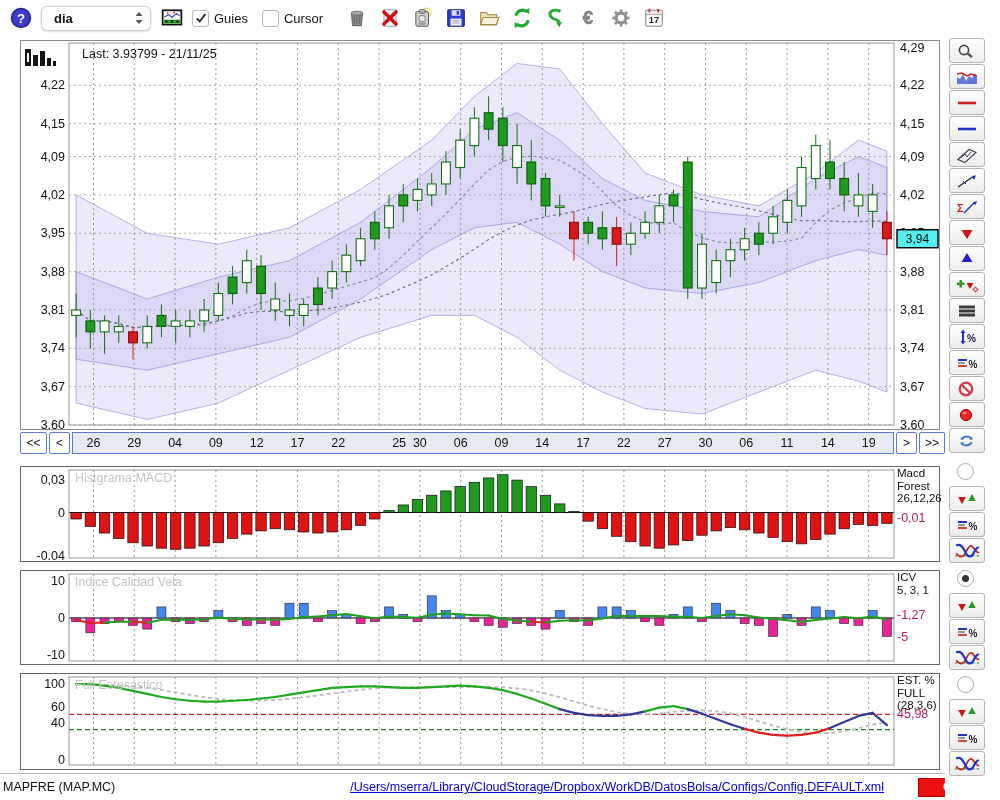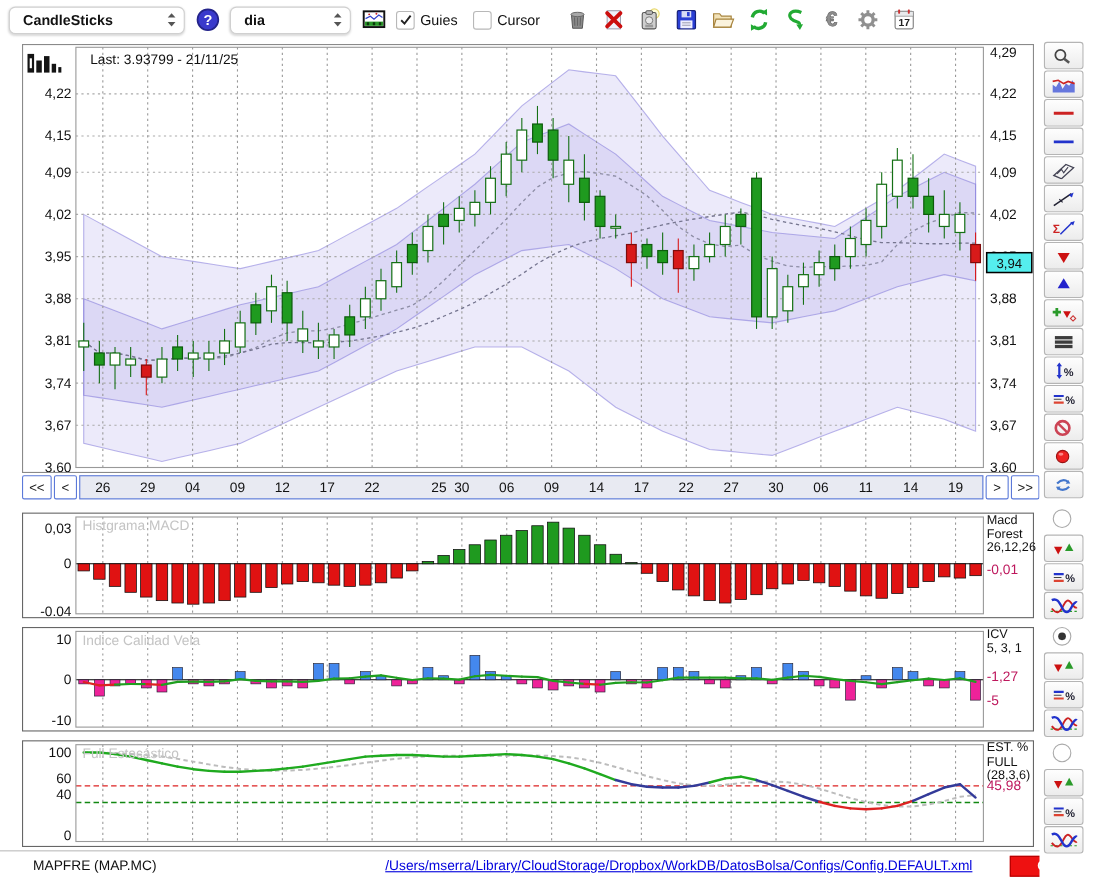--- a/index.html
+++ b/index.html
@@ -39,38 +39,31 @@
   #sidebar{left:945px;top:0;width:55px;height:800px;background:#fff;}
   .sbtn{position:absolute;left:4px;width:34px;height:23px;background:linear-gradient(#fefefe,#ececec);
         border:1px solid #b5b5b5;border-radius:3px;display:flex;align-items:center;
         justify-content:center;}
   .radio{position:absolute;left:12px;width:15px;height:15px;border:1.5px solid #aaa;
          border-radius:50%;background:#fff;display:flex;align-items:center;justify-content:center;}
   .radio .dot{width:7px;height:7px;border-radius:50%;background:#333;}
   
   #statusbar{left:0;top:773px;width:1000px;height:27px;border-top:1px solid #bbb;
              display:flex;align-items:center;}
-  #symbol{margin-left:30px;font-size:12.5px;color:#111;}
+  #symbol{margin-left:3px;font-size:12.5px;color:#111;}
   #config-path{margin-left:auto;margin-right:34px;font-size:12.5px;color:#0000dd;
                text-decoration:underline;}
   #off-btn{margin-right:8px;width:72px;height:17px;background:#ee1111;border:1px solid #b30000;
            color:#fff;font-size:12px;font-weight:700;display:flex;align-items:center;
            justify-content:center;}
 </style>
 </head>
 <body>
 
 <div id="toolbar" class="abs">
-  <div class="tb-select" style="width:140px;">
-    <span class="lbl">CandleSticks</span>
-    <svg width="10" height="14">
-        <path d="M5,1 L8.5,5 L1.5,5 Z" fill="#555"></path>
-        <path d="M5,13 L1.5,9 L8.5,9 Z" fill="#555"></path>
-      </svg>
-  </div>
   <div class="tb-btn">
     <svg width="22" height="22" viewBox="0 0 20 20">
       <circle cx="10" cy="10" r="8.6" fill="#3a3acc" stroke="#24248a" stroke-width="1.4"></circle>
       <text x="10" y="14.2" text-anchor="middle" font-size="12" font-weight="bold" fill="#fff">?</text>
     </svg>
   </div>
   <div class="tb-select" style="width:90px;padding-left:12px;">
     <span class="lbl">dia</span>
     <svg width="10" height="14">
         <path d="M5,1 L8.5,5 L1.5,5 Z" fill="#555"></path>

